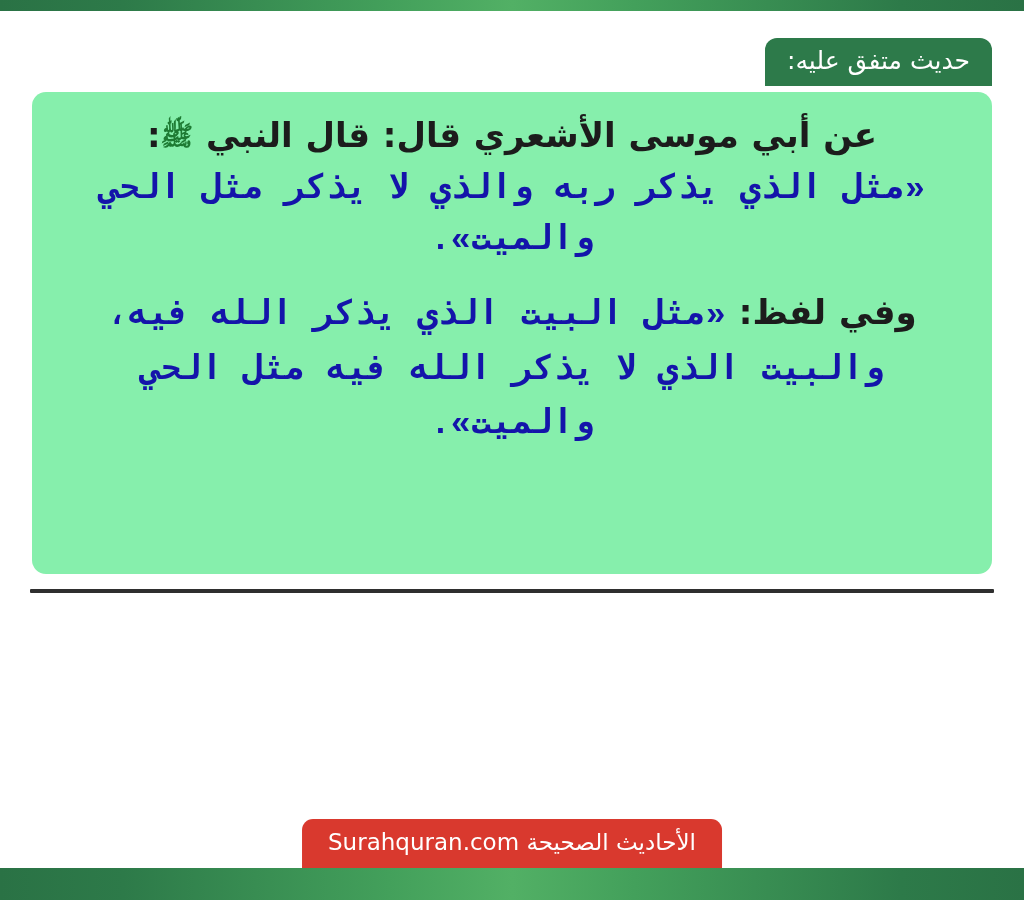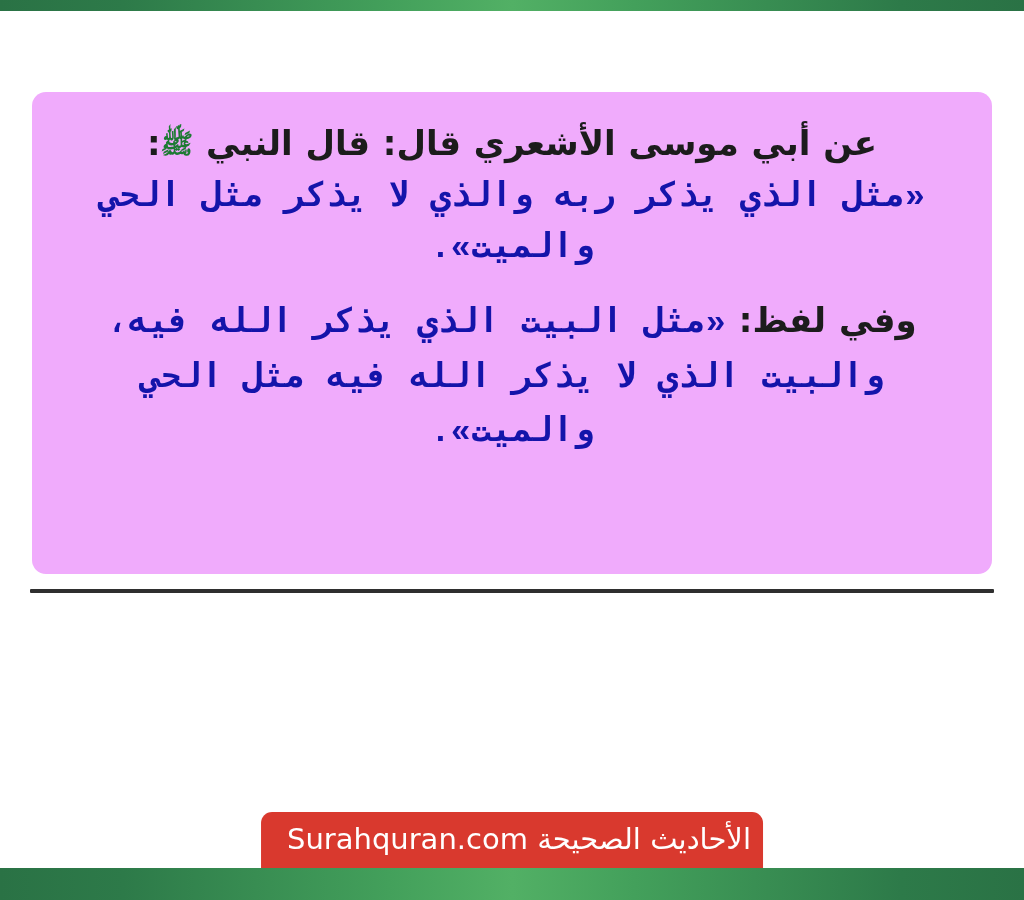--- a/index.html
+++ b/index.html
@@ -64,23 +64,23 @@
     direction: rtl;
   }
 
   
   .hadith-card {
     position: absolute;
     top: 92px;
     right: 32px;
     left: 32px;
     min-height: 482px;
-    background: #f0abfc;
+    background: #86efac;
     border-radius: 14px;
-    padding: 26px 30px 22px 30px;
+    padding: 18px 30px 22px 30px;
     box-sizing: border-box;
     direction: rtl;
     text-align: center;
   }
 
   .hadith-line {
     font-size: 34px;
     line-height: 1.52;
     font-weight: bold;
     color: #1c1c1c;
@@ -137,39 +137,42 @@
 
   
   .footer-banner {
     position: absolute;
     bottom: 32px;
     left: 50%;
     transform: translateX(-50%);
     background: #d9392e;
     color: #ffffff;
     border-radius: 11px 11px 0 0;
-    padding: 10px 12px 11px 26px;
-    font-size: 29px;
+    padding: 10px 26px 11px 26px;
+    font-size: 23px;
     line-height: 1.2;
     white-space: nowrap;
     direction: rtl;
     text-align: right;
   }
   .footer-banner .site {
     direction: ltr;
     unicode-bidi: isolate;
   }
 </style>
 </head>
 <body>
 
 <div class="page">
 
   <div class="bar-top"></div>
 
+  <div class="header-tab">
+    <span>حديث متفق عليه:</span>
+  </div>
 
   <div class="hadith-card">
 
     <p class="hadith-line">
       <span>عن أبي موسى الأشعري قال: قال النبي</span>
       <span class="saw">ﷺ</span><span>:</span>
     </p>
 
     <p class="hadith-line quote">
       <span>«مثل الذي يذكر ربه والذي لا يذكر مثل الحي والميت».</span>

